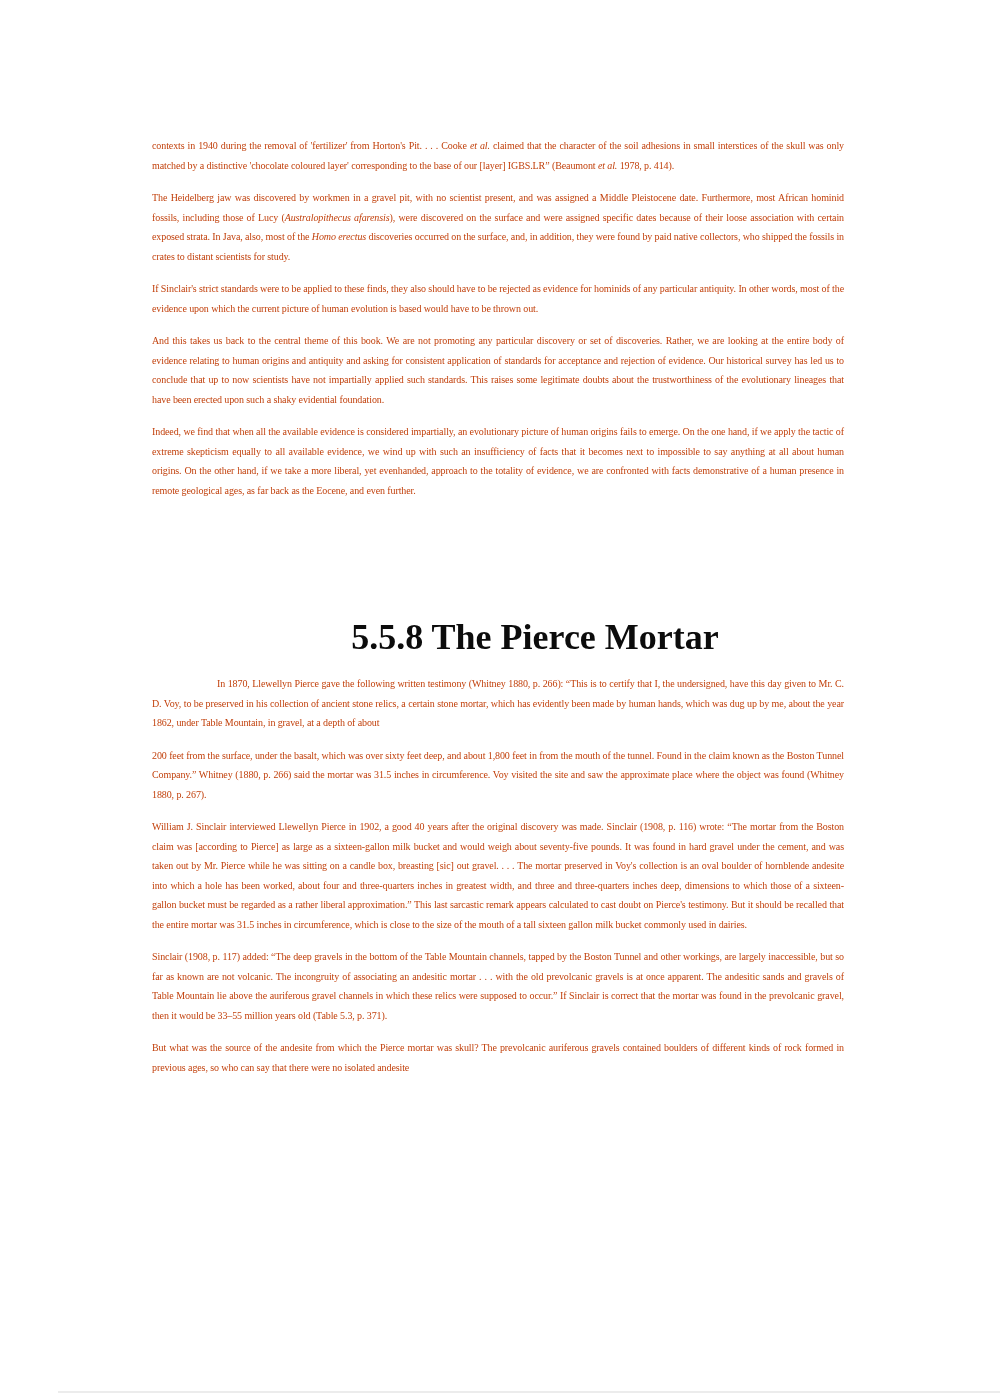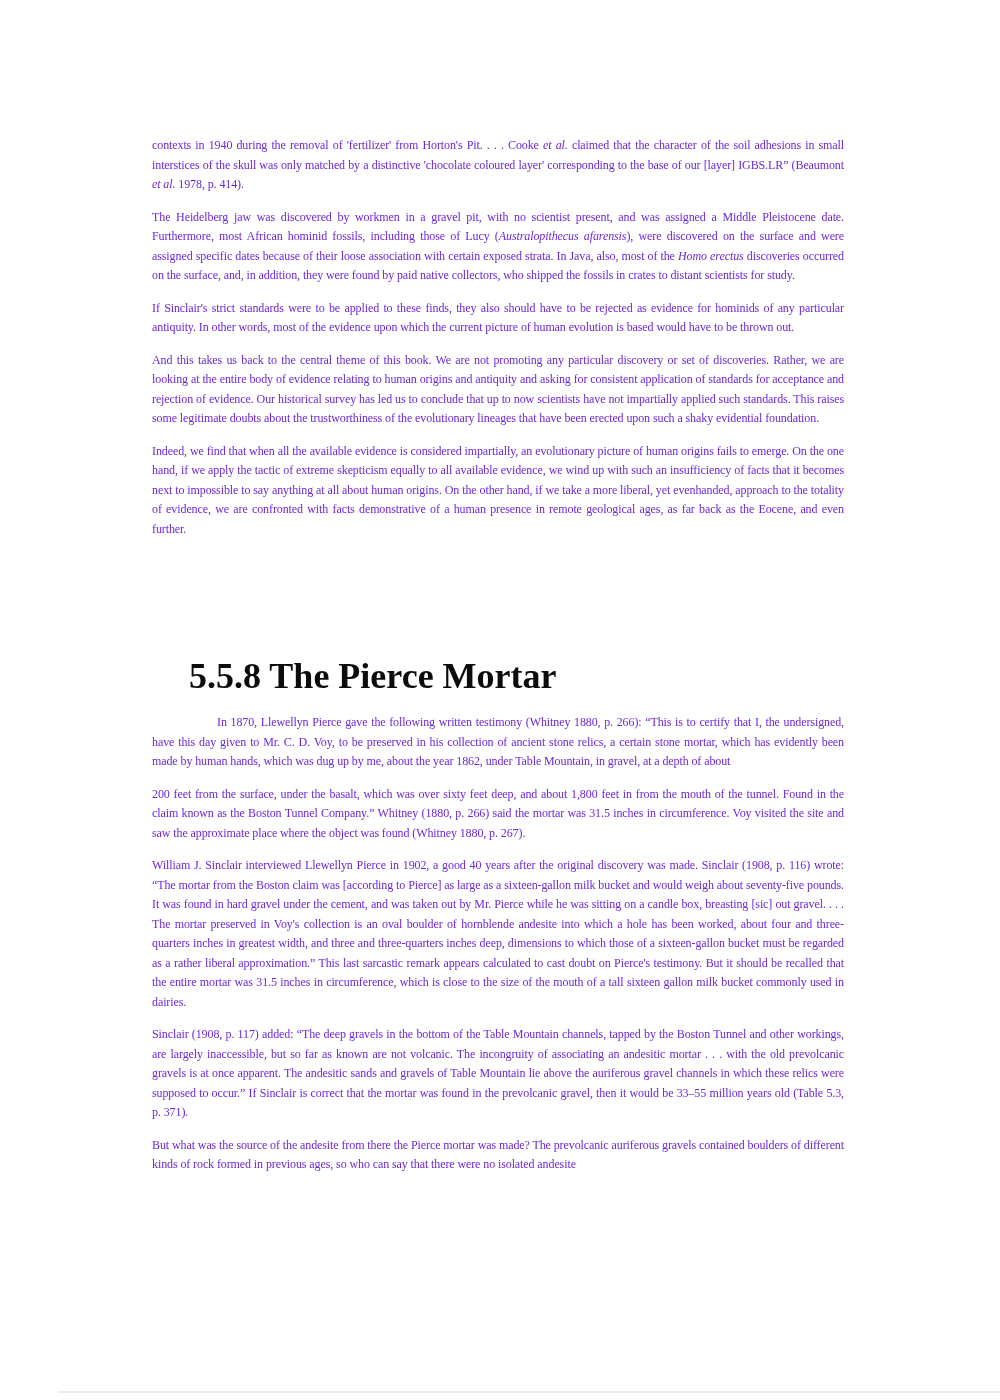--- a/index.html
+++ b/index.html
@@ -11,35 +11,35 @@
     position: relative;
     overflow: hidden;
   }
   .text-column {
     position: absolute;
     left: 152px; top: 0;
     width: 692px;
   }
   .text-column p {
     margin: 0 0 13px 0;
-    font-size: 12px;
+    font-size: 10px;
     line-height: 19.5px;
     text-align: justify;
     letter-spacing: -0.1px;
-    color: #6d28d9;
+    color: #c2410c;
   }
   .text-column p.first { margin-top: 136px; }
   .text-column p.indented { text-indent: 65px; margin-top: 15px; }
   .text-column p i { font-style: italic; }
   h1.section-heading {
     font-size: 36px;
     line-height: 40px;
     font-weight: bold;
     color: #0c0c0c;
-    text-align: left;
+    text-align: center;
     margin: 117px 0 17px 0;
     position: relative;
     left: 37px;
     font-family: "Liberation Serif", "DejaVu Serif", serif;
   }
   .scan-edge-line {
     position: absolute;
     left: 58px; top: 1391px;
     width: 942px; height: 2px;
     background: #ececec;
@@ -52,16 +52,16 @@
   <p class="first"><span>contexts in 1940 during the removal of 'fertilizer' from Horton's Pit. . . . Cooke </span><i>et al.</i><span> claimed that the character of the soil adhesions in small interstices of the skull was only matched by a distinctive 'chocolate coloured layer' corresponding to the base of our [layer] IGBS.LR” (Beaumont </span><i>et al.</i><span> 1978, p. 414).</span></p>
   <p><span>The Heidelberg jaw was discovered by workmen in a gravel pit, with no scientist present, and was assigned a Middle Pleistocene date. Furthermore, most African hominid fossils, including those of Lucy (</span><i>Australopithecus afarensis</i><span>), were discovered on the surface and were assigned specific dates because of their loose association with certain exposed strata. In Java, also, most of the </span><i>Homo erectus</i><span> discoveries occurred on the surface, and, in addition, they were found by paid native collectors, who shipped the fossils in crates to distant scientists for study.</span></p>
   <p><span>If Sinclair's strict standards were to be applied to these finds, they also should have to be rejected as evidence for hominids of any particular antiquity. In other words, most of the evidence upon which the current picture of human evolution is based would have to be thrown out.</span></p>
   <p><span>And this takes us back to the central theme of this book. We are not promoting any particular discovery or set of discoveries. Rather, we are looking at the entire body of evidence relating to human origins and antiquity and asking for consistent application of standards for acceptance and rejection of evidence. Our historical survey has led us to conclude that up to now scientists have not impartially applied such standards. This raises some legitimate doubts about the trustworthiness of the evolutionary lineages that have been erected upon such a shaky evidential foundation.</span></p>
   <p><span>Indeed, we find that when all the available evidence is considered impartially, an evolutionary picture of human origins fails to emerge. On the one hand, if we apply the tactic of extreme skepticism equally to all available evidence, we wind up with such an insufficiency of facts that it becomes next to impossible to say anything at all about human origins. On the other hand, if we take a more liberal, yet evenhanded, approach to the totality of evidence, we are confronted with facts demonstrative of a human presence in remote geological ages, as far back as the Eocene, and even further.</span></p>
   <h1 class="section-heading">5.5.8 The Pierce Mortar</h1>
   <p class="indented"><span>In 1870, Llewellyn Pierce gave the following written testimony (Whitney 1880, p. 266): “This is to certify that I, the undersigned, have this day given to Mr. C. D. Voy, to be preserved in his collection of ancient stone relics, a certain stone mortar, which has evidently been made by human hands, which was dug up by me, about the year 1862, under Table Mountain, in gravel, at a depth of about</span></p>
   <p><span>200 feet from the surface, under the basalt, which was over sixty feet deep, and about 1,800 feet in from the mouth of the tunnel. Found in the claim known as the Boston Tunnel Company.” Whitney (1880, p. 266) said the mortar was 31.5 inches in circumference. Voy visited the site and saw the approximate place where the object was found (Whitney 1880, p. 267).</span></p>
   <p><span>William J. Sinclair interviewed Llewellyn Pierce in 1902, a good 40 years after the original discovery was made. Sinclair (1908, p. 116) wrote: “The mortar from the Boston claim was [according to Pierce] as large as a sixteen-gallon milk bucket and would weigh about seventy-five pounds. It was found in hard gravel under the cement, and was taken out by Mr. Pierce while he was sitting on a candle box, breasting [sic] out gravel. . . . The mortar preserved in Voy's collection is an oval boulder of hornblende andesite into which a hole has been worked, about four and three-quarters inches in greatest width, and three and three-quarters inches deep, dimensions to which those of a sixteen-gallon bucket must be regarded as a rather liberal approximation.” This last sarcastic remark appears calculated to cast doubt on Pierce's testimony. But it should be recalled that the entire mortar was 31.5 inches in circumference, which is close to the size of the mouth of a tall sixteen gallon milk bucket commonly used in dairies.</span></p>
   <p><span>Sinclair (1908, p. 117) added: “The deep gravels in the bottom of the Table Mountain channels, tapped by the Boston Tunnel and other workings, are largely inaccessible, but so far as known are not volcanic. The incongruity of associating an andesitic mortar . . . with the old prevolcanic gravels is at once apparent. The andesitic sands and gravels of Table Mountain lie above the auriferous gravel channels in which these relics were supposed to occur.” If Sinclair is correct that the mortar was found in the prevolcanic gravel, then it would be 33–55 million years old (Table 5.3, p. 371).</span></p>
-  <p><span>But what was the source of the andesite from there the Pierce mortar was made? The prevolcanic auriferous gravels contained boulders of different kinds of rock formed in previous ages, so who can say that there were no isolated andesite</span></p>
+  <p><span>But what was the source of the andesite from which the Pierce mortar was skull? The prevolcanic auriferous gravels contained boulders of different kinds of rock formed in previous ages, so who can say that there were no isolated andesite</span></p>
 </div>
 
 <div class="scan-edge-line"></div>
 
 </body></html>

